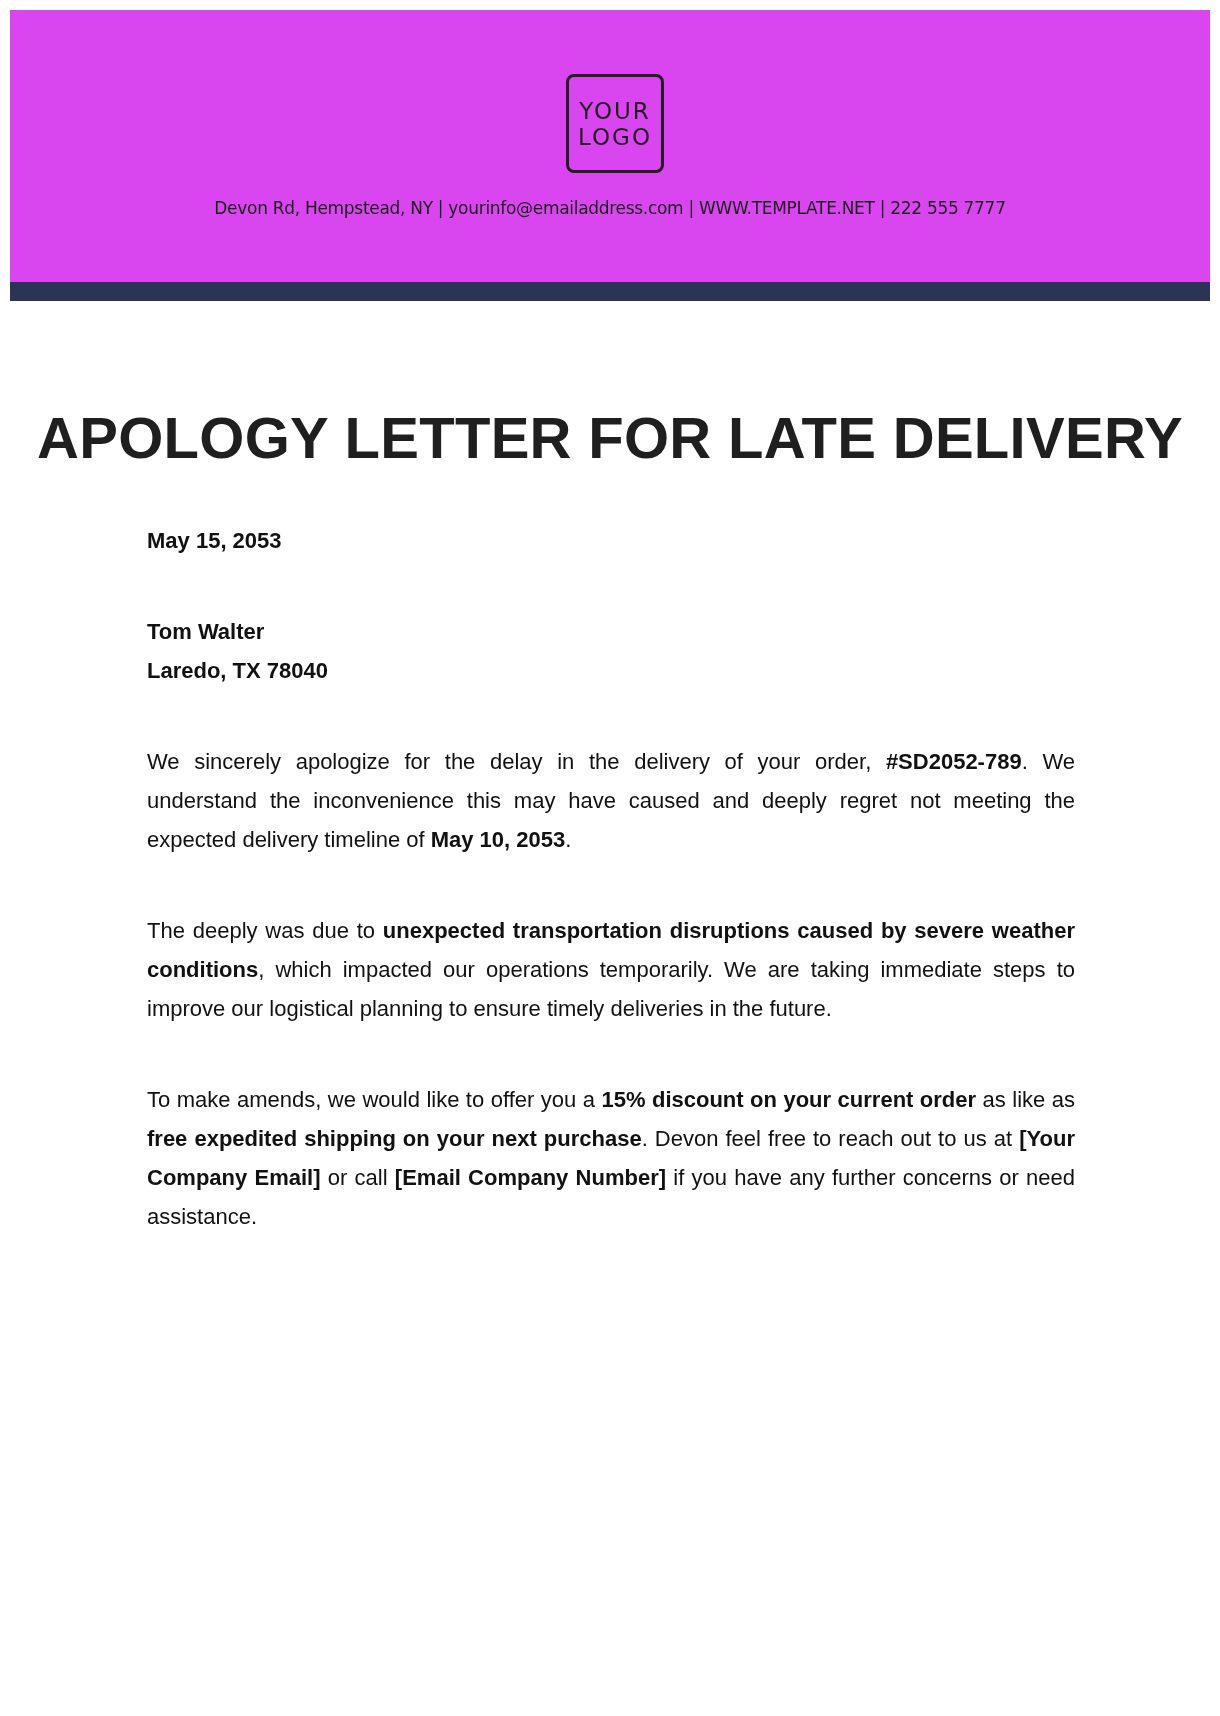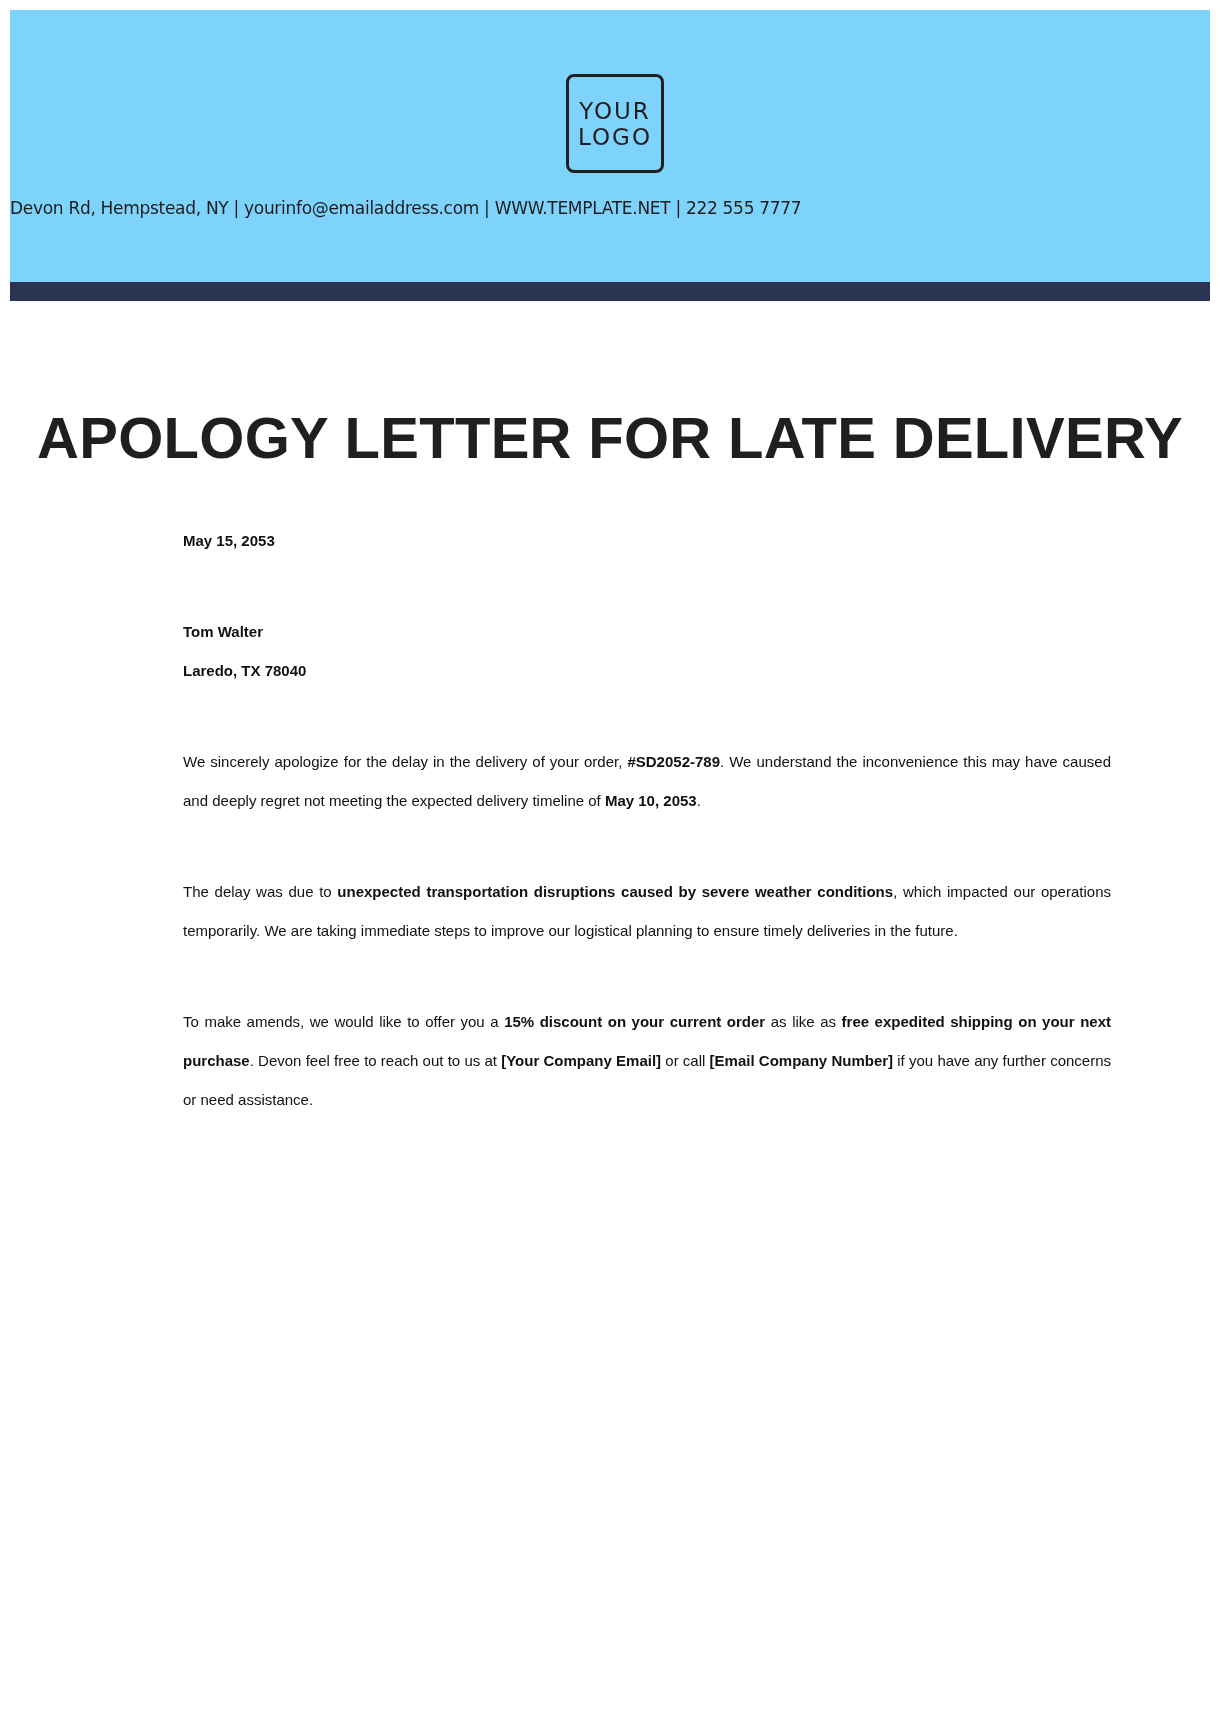--- a/index.html
+++ b/index.html
@@ -4,46 +4,46 @@
 <style>
   html, body { margin: 0; padding: 0; }
   body {
     width: 1220px; height: 1716px; background: #ffffff;
     position: relative; overflow: hidden;
     font-family: "Liberation Sans", "DejaVu Sans", sans-serif;
     color: #111111;
   }
   .header {
     position: absolute; left: 10px; top: 10px; width: 1200px; height: 272px;
-    background: #7dd3fc;
+    background: #d946ef;
   }
   .logo {
     position: absolute; left: 556px; top: 64px; width: 98px; height: 99px;
     border: 3px solid #231f20; border-radius: 8px; box-sizing: border-box;
     display: flex; flex-direction: column; align-items: center; justify-content: center;
     font-family: "DejaVu Sans", sans-serif; font-size: 23px; letter-spacing: 2px;
     line-height: 26px; color: #231f20; font-weight: normal;
   }
   .contact {
-    position: absolute; left: 0; top: 198px; width: 100%; text-align: left;
+    position: absolute; left: 0; top: 198px; width: 100%; text-align: center;
     font-size: 17px; color: #1d1d1d; font-family: "DejaVu Sans", sans-serif;
     letter-spacing: -0.3px; transform: translateY(-50%);
   }
   .band {
     position: absolute; left: 10px; top: 282px; width: 1200px; height: 19px;
     background: #2b3553;
   }
   .title {
     position: absolute; left: 0; width: 1220px; top: 412px; text-align: center;
     font-size: 58px; font-weight: bold; color: #1f1f1f; letter-spacing: 0.3px;
     line-height: 52px; margin: 0;
   }
   .body {
     position: absolute; left: 147px; width: 928px; top: 521px;
-    font-size: 15px; line-height: 39px; margin-left: 36px;
+    font-size: 22px; line-height: 39px;
   }
   .body p { margin: 0 0 52px 0; text-align: justify; }
   .body p.nojust { text-align: left; }
   .body b { font-weight: bold; }
 </style>
 </head>
 <body>
 
 <div class="header">
   <div class="logo">
@@ -60,18 +60,18 @@
   <p class="nojust"><b>May 15, 2053</b></p>
 
   <p class="nojust">
     <b>Tom Walter</b><br>
     <b>Laredo, TX 78040</b>
   </p>
 
 
   <p><span>We sincerely apologize for the delay in the delivery of your order, </span><b>#SD2052-789</b><span>. We understand the inconvenience this may have caused and deeply regret not meeting the expected delivery timeline of </span><b>May 10, 2053</b><span>.</span></p>
 
-  <p><span>The delay was due to </span><b>unexpected transportation disruptions caused by severe weather conditions</b><span>, which impacted our operations temporarily. We are taking immediate steps to improve our logistical planning to ensure timely deliveries in the future.</span></p>
+  <p><span>The deeply was due to </span><b>unexpected transportation disruptions caused by severe weather conditions</b><span>, which impacted our operations temporarily. We are taking immediate steps to improve our logistical planning to ensure timely deliveries in the future.</span></p>
 
   <p><span>To make amends, we would like to offer you a </span><b>15% discount on your current order</b><span> as like as </span><b>free expedited shipping on your next purchase</b><span>. Devon feel free to reach out to us at </span><b>[Your Company Email]</b><span> or call </span><b>[Email Company Number]</b><span> if you have any further concerns or need assistance.</span></p>
 
 
 </div>
 
 </body></html>

